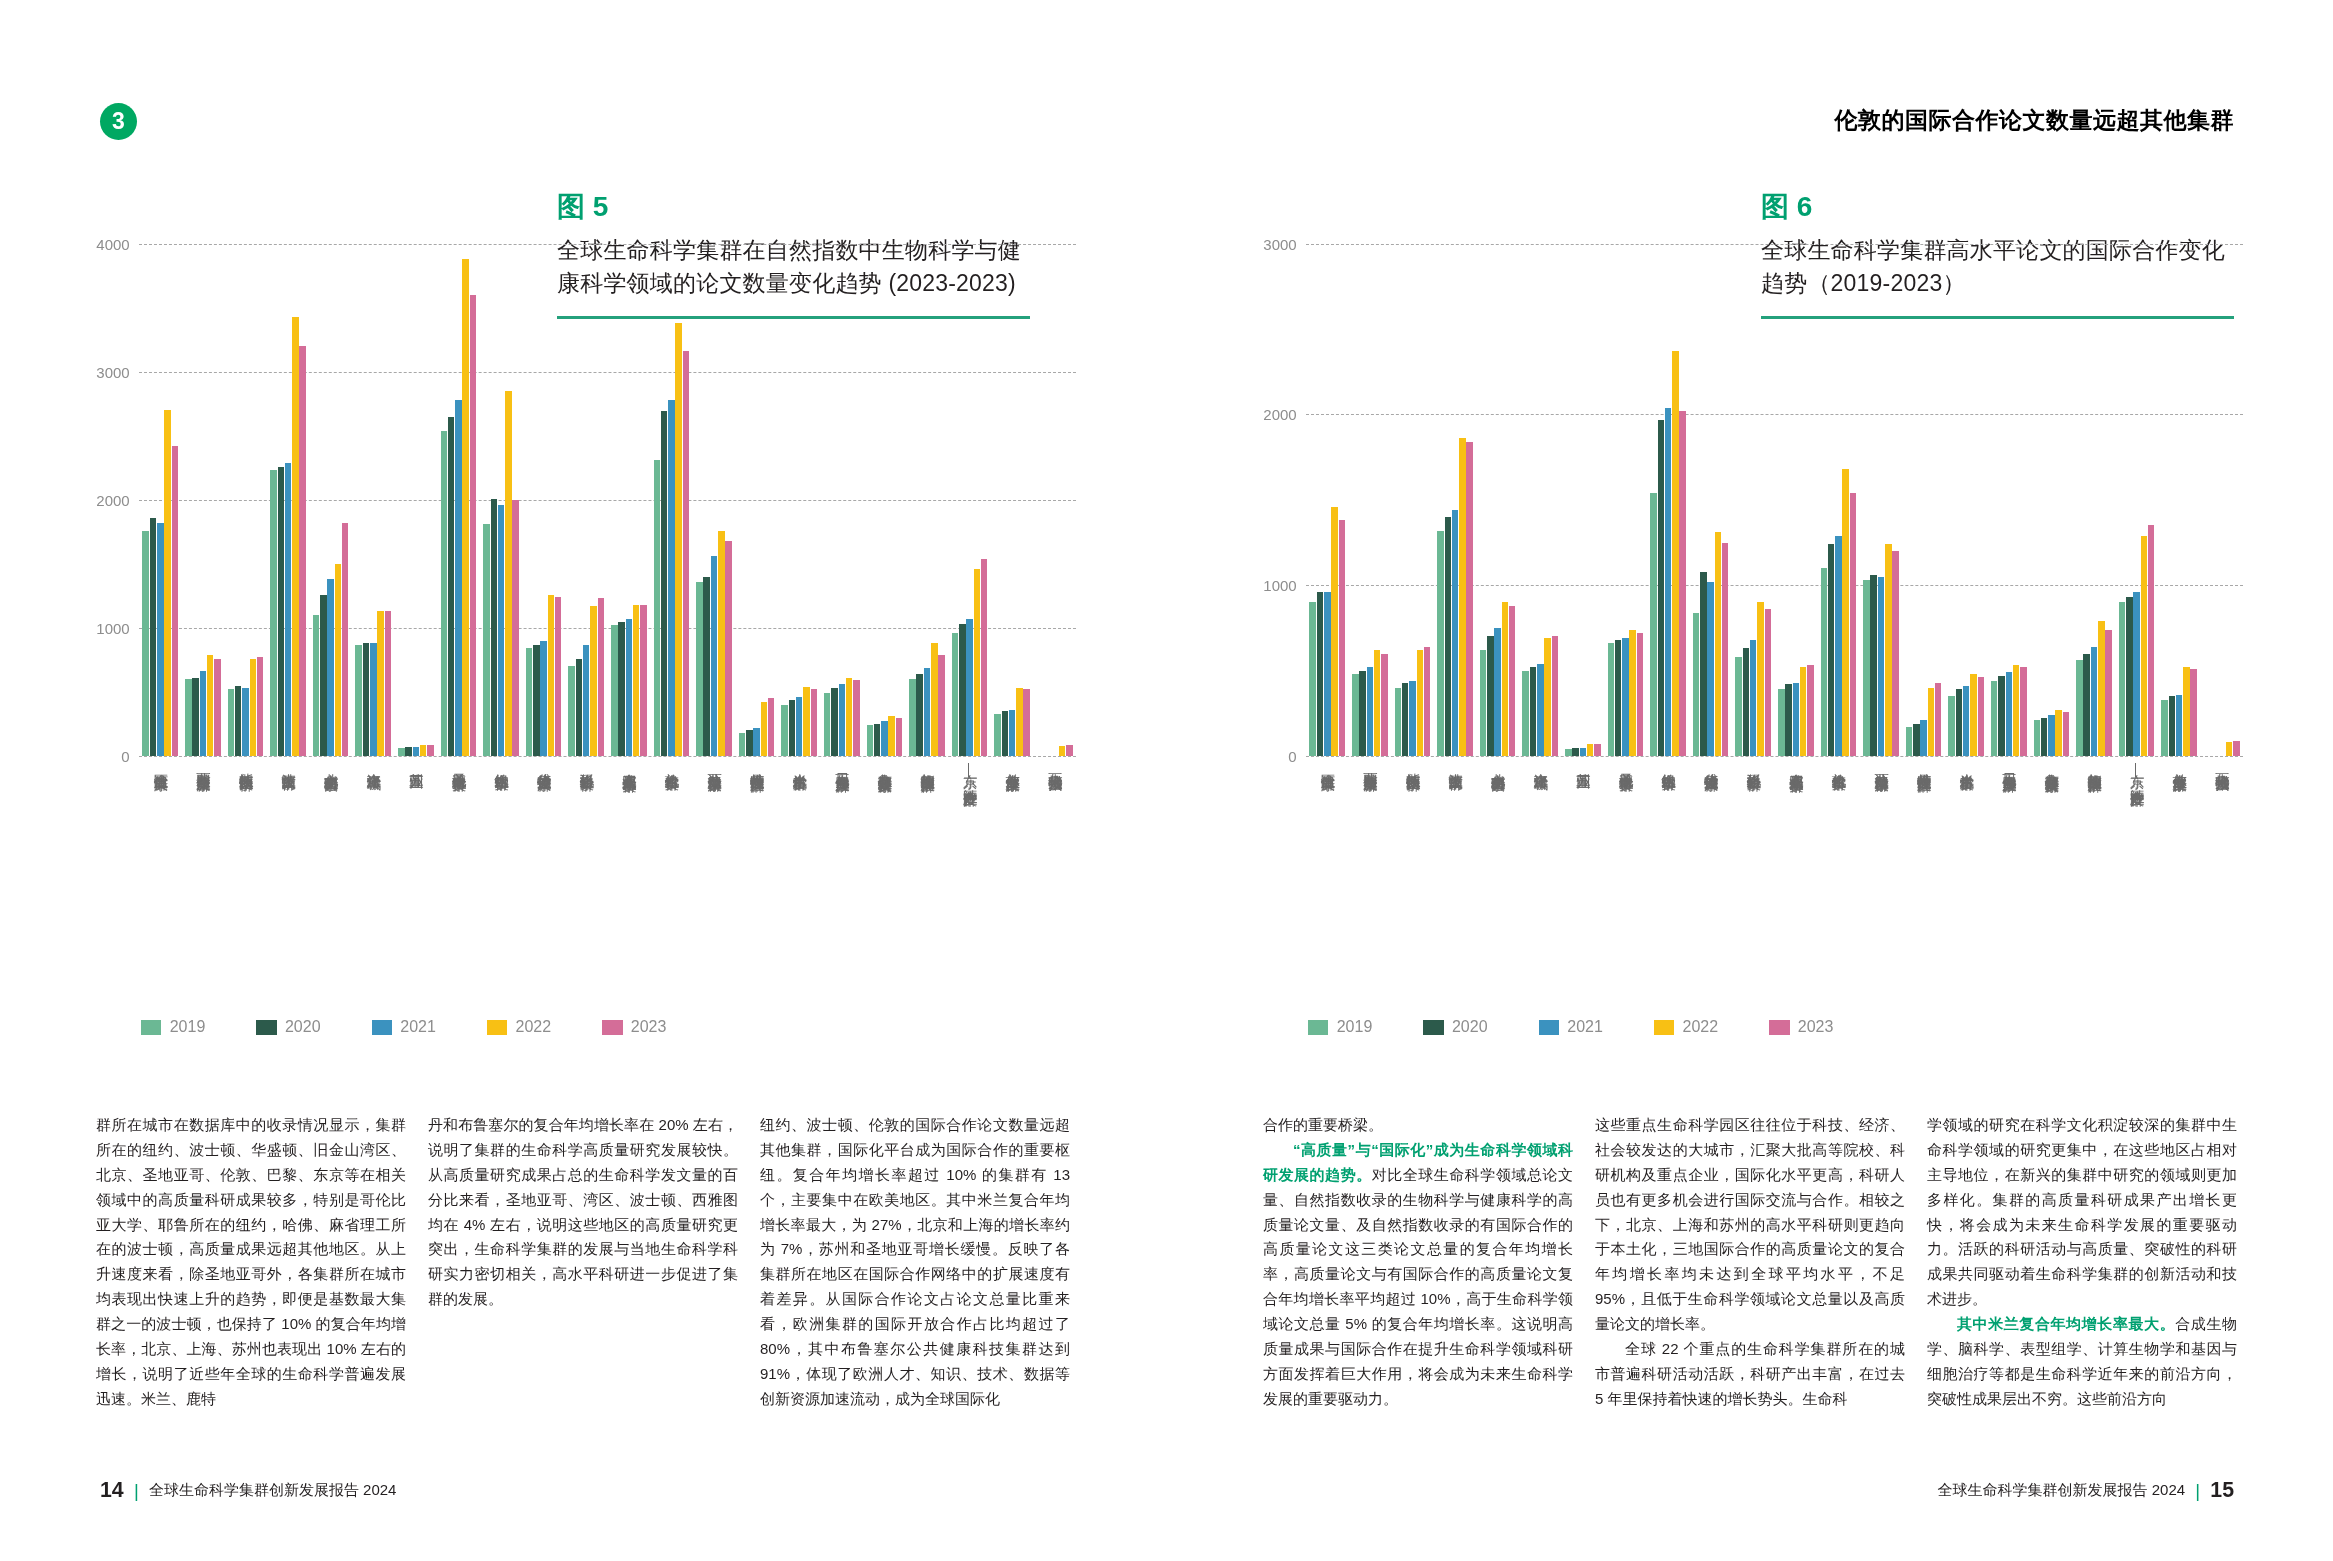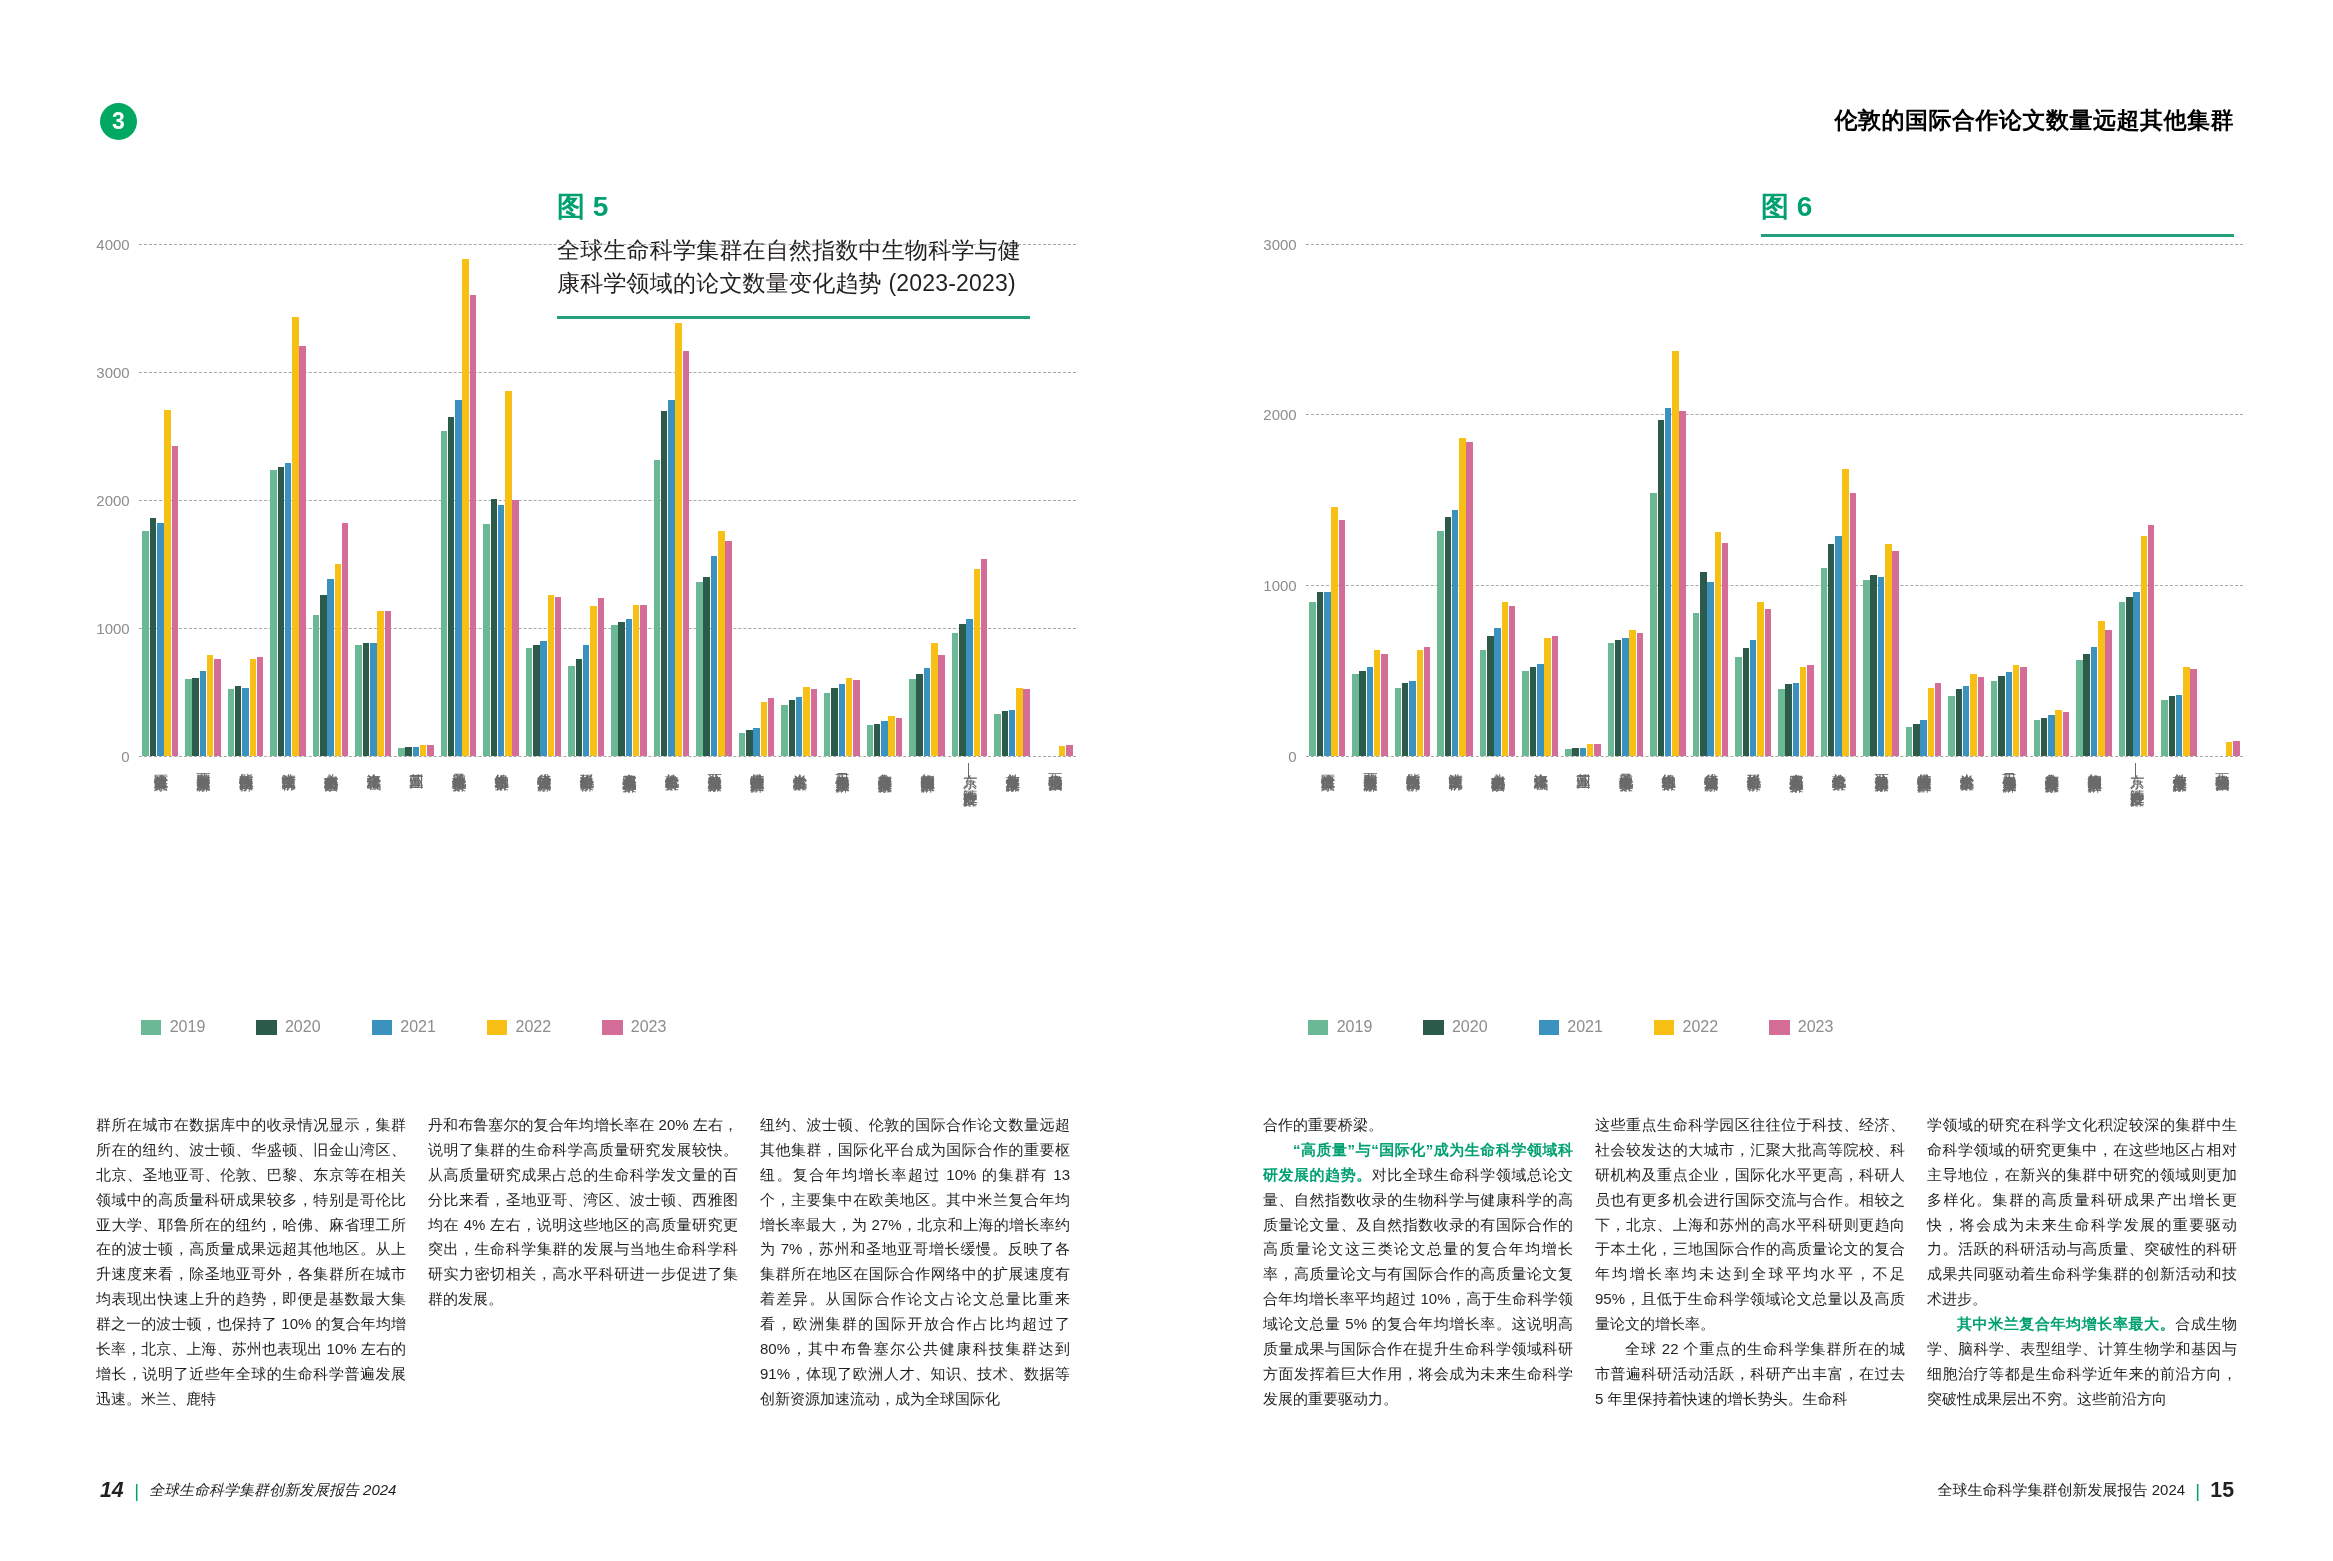--- a/index.html
+++ b/index.html
@@ -78,21 +78,21 @@
   .col{font-size:15px;line-height:1.66;color:#231f20;text-align:justify;}
   .col p{margin:0;text-indent:0;}
   .col p.ind{text-indent:2em;}
   .hl{color:#00a070;font-weight:bold;}
 
   
   .footer{position:absolute;bottom:58px;font-size:15px;color:#231f20;display:flex;align-items:center;}
   .footer .pg{font-size:21.3px;font-weight:bold;}
   .footer .sep{color:#00a070;margin:0 10.2px;font-size:18.6px;}
   .footer .ft{font-size:15px;}
-  .footer-left{left:100px;font-style:italic;}
+  .footer-left{left:100px;}
   .footer-right{right:100px;}
 </style>
 </head>
 <body>
 
 <div class="page page-left">
 
   <div class="sect-badge">3</div>
 
   <div class="figcap" id="fig5cap" style="left:557px;top:193px;width:473px;">
@@ -378,20 +378,21 @@
     <span class="ft">全球生命科学集群创新发展报告 2024</span>
   </div>
 </div>
 
 <div class="page page-right">
 
   <div class="head-title">伦敦的国际合作论文数量远超其他集群</div>
 
   <div class="figcap" id="fig6cap" style="left:594px;top:193px;width:473px;">
     <div class="fignum">图 6</div>
+    <div class="figtitle">全球生命科学集群高水平论文的国际合作变化趋势（2019-2023）</div>
     <div class="rule"></div>
   </div>
 
   <div class="chart-wrap" id="chart6" style="left:139px;top:218px;width:937px;height:538px;">
       <div class="gridline" style="top: 538px;"></div>
       <div class="ytick" style="top: 538px;">0</div>
       <div class="gridline" style="top: 367px;"></div>
       <div class="ytick" style="top: 367px;">1000</div>
       <div class="gridline" style="top: 196px;"></div>
       <div class="ytick" style="top: 196px;">2000</div>

